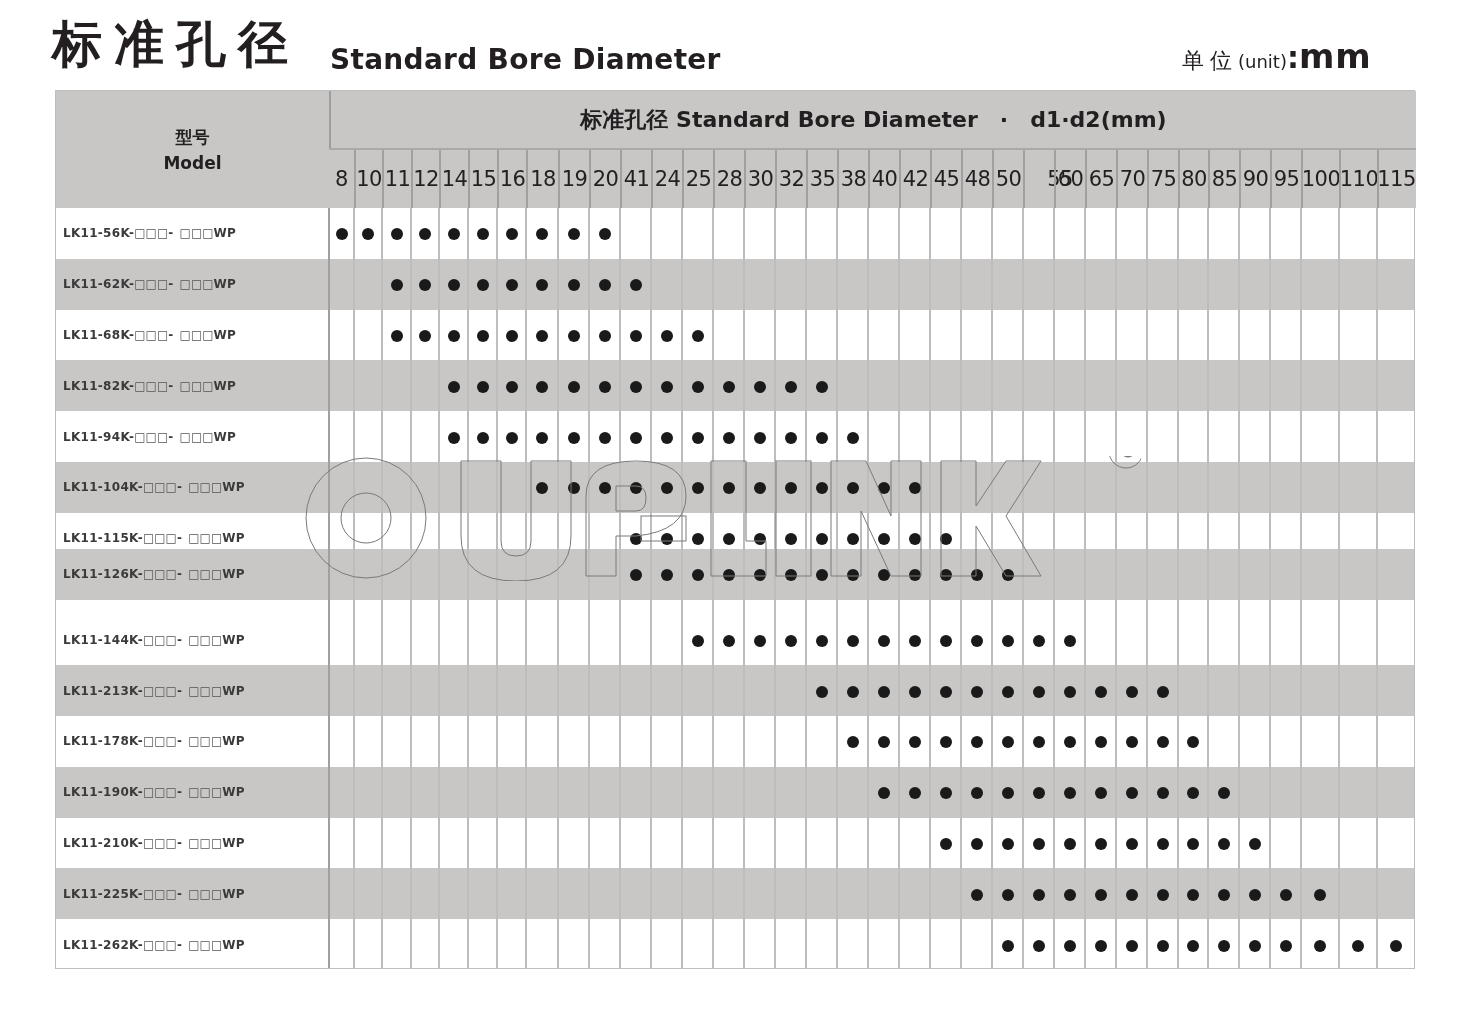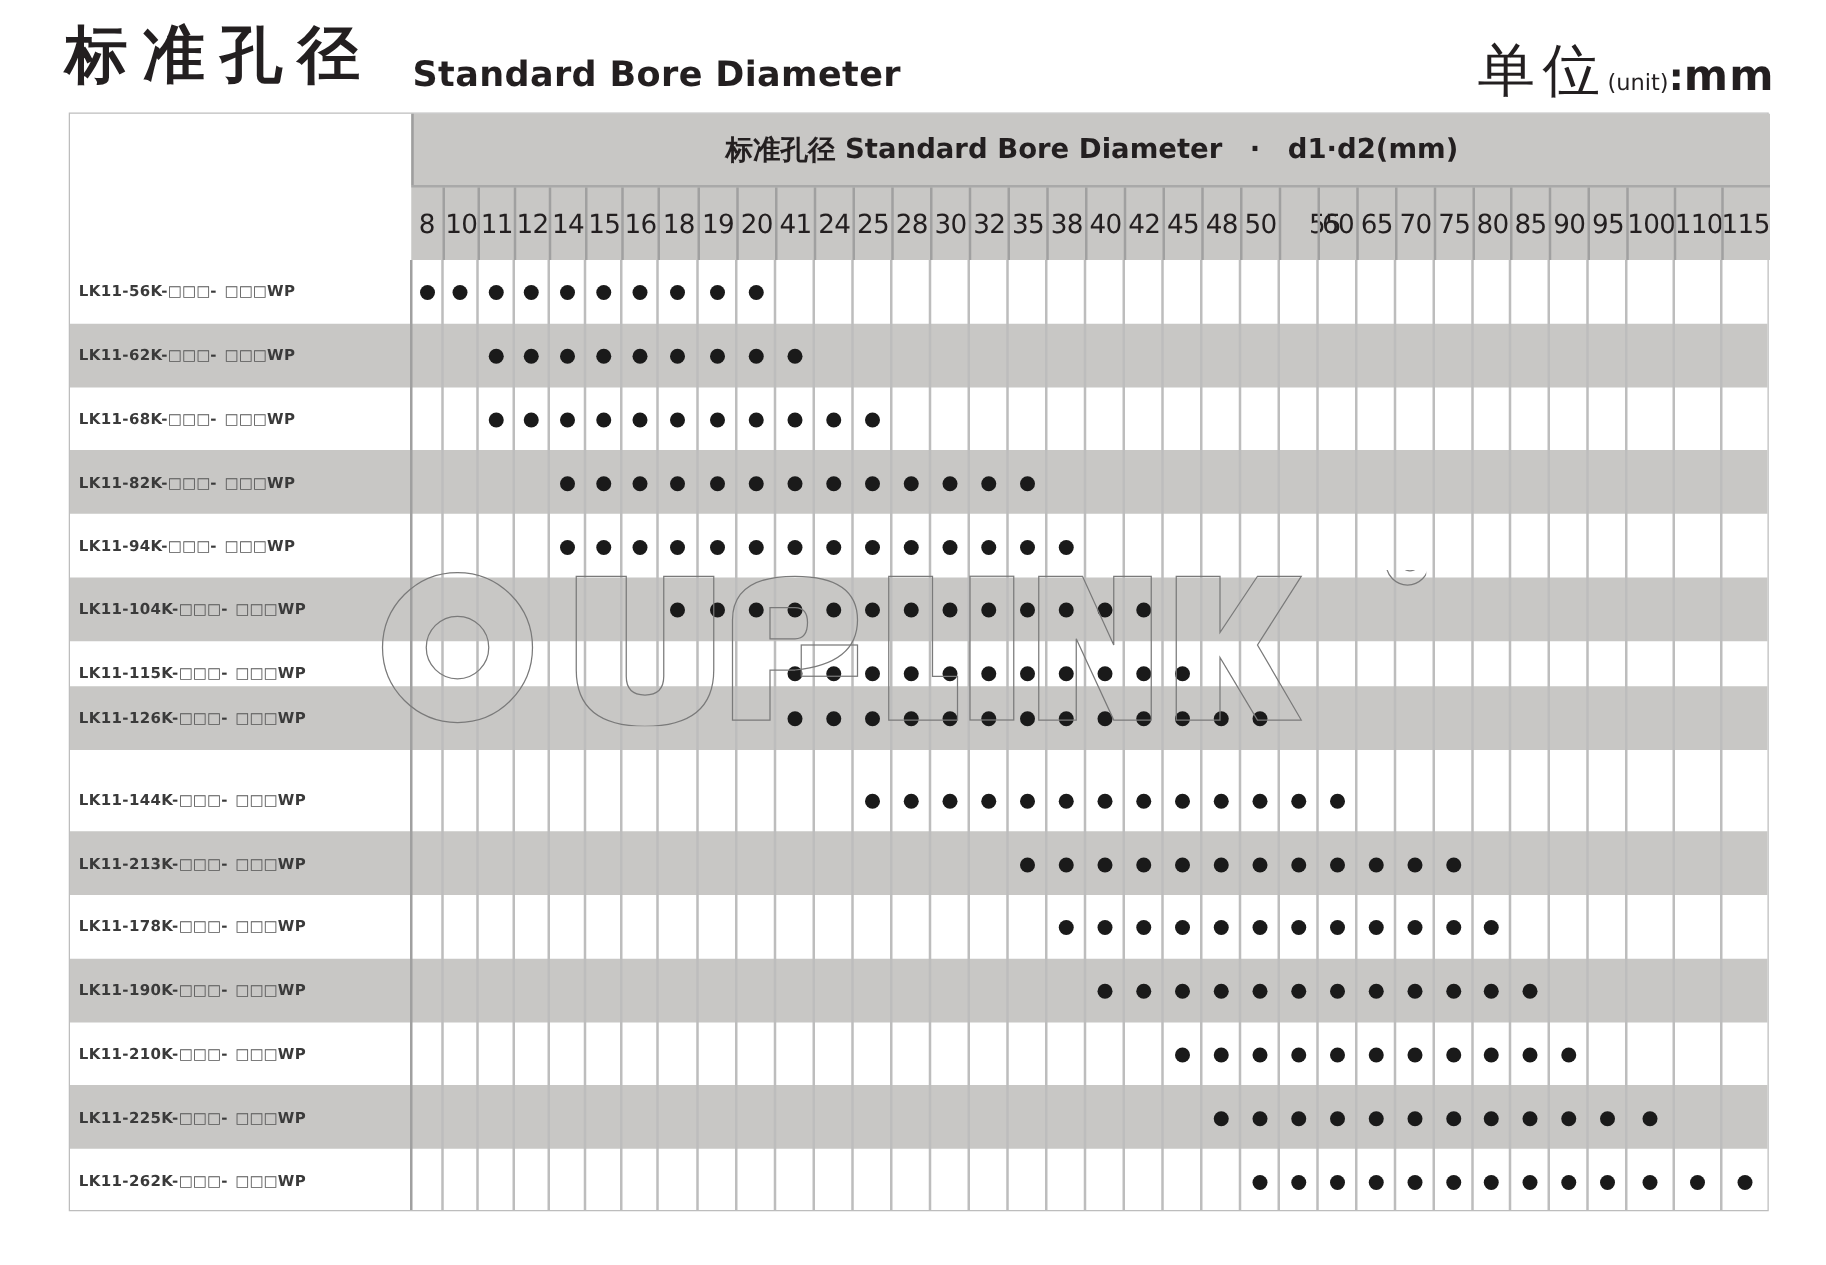--- a/index.html
+++ b/index.html
@@ -3,21 +3,21 @@
 <meta charset="utf-8">
 <style>
   html, body { margin:0; padding:0; background:#ffffff; }
   body { width:1461px; height:1012px; position:relative; overflow:hidden;
          font-family:"DejaVu Sans", "Liberation Sans", sans-serif; color:#231f20; }
   .title-cn { position:absolute; left:52px; top:14px; font-size:50px; font-weight:bold;
               letter-spacing:12px; line-height:60px; color:#231f20; }
   .title-en { position:absolute; left:330px; top:42px; font-size:28px; font-weight:bold;
               line-height:36px; color:#231f20; font-family:"DejaVu Sans", sans-serif; letter-spacing:0.3px; }
   .unit { position:absolute; left:1182px; top:34px; line-height:44px; color:#231f20; white-space:nowrap; }
-  .unit .cn { font-size:46px; letter-spacing:6px; }
+  .unit .cn { font-size:22px; letter-spacing:6px; }
   .unit .paren { font-size:18px; }
   .unit .colon { font-size:30px; font-weight:bold; }
   .unit .mm { font-size:34px; font-weight:bold; letter-spacing:1px; }
 
   .table { position:absolute; left:55px; top:90px; width:1360px; height:879px;
            border:1px solid #bdbdbd; box-sizing:border-box; background:#fff; }
   .hdr-model { position:absolute; left:0; top:0; width:273px; height:117px; background:#c8c7c5;
                display:flex; flex-direction:column; align-items:center; justify-content:center;
                font-weight:bold; font-size:17px; line-height:26px; color:#231f20; }
   .hdr-model span { display:block; }
@@ -45,20 +45,24 @@
 </head>
 <body>
 
 <div class="title-cn">标准孔径</div>
 <div class="title-en">Standard Bore Diameter</div>
 <div class="unit">
   <span class="cn">单位</span><span class="paren">(unit)</span><span class="colon">:</span><span class="mm">mm</span>
 </div>
 
 <div class="table">
+  <div class="hdr-model">
+    <span>型号</span>
+    <span>Model</span>
+  </div>
   <div class="hdr-top">
     <span>标准孔径</span>&nbsp;<span>Standard Bore Diameter</span><span class="sep">·</span><span>d1·d2(mm)</span>
   </div>
   <div class="hdr-cols" id="hdr-cols">
       <div class="hdr-col" style="left: 0px; width: 25px; border-left: none;">8</div>
       <div class="hdr-col" style="left: 25px; width: 28px;">10</div>
       <div class="hdr-col" style="left: 53px; width: 29px;">11</div>
       <div class="hdr-col" style="left: 82px; width: 28px;">12</div>
       <div class="hdr-col" style="left: 110px; width: 29px;">14</div>
       <div class="hdr-col" style="left: 139px; width: 29px;">15</div>

